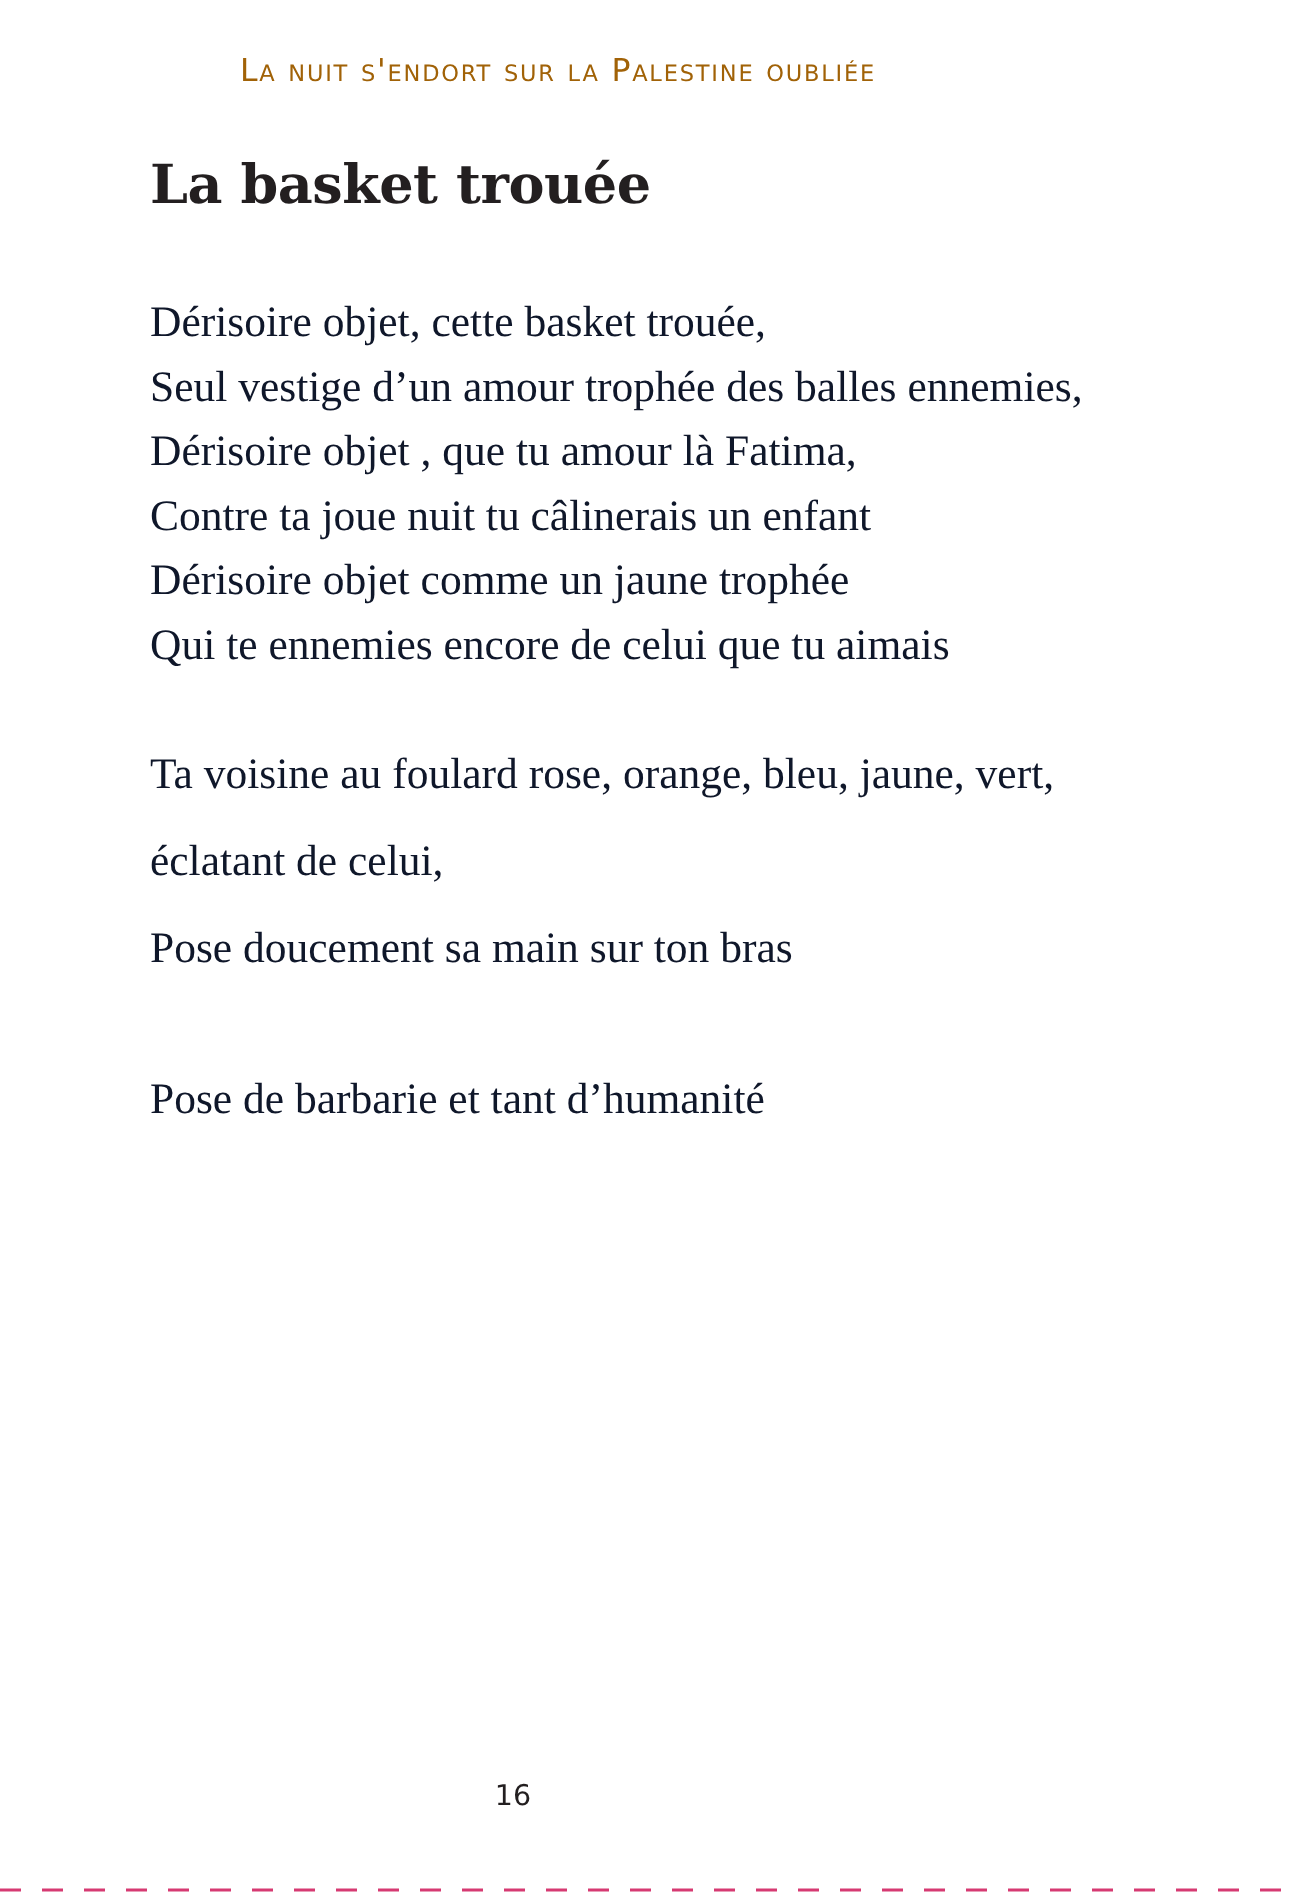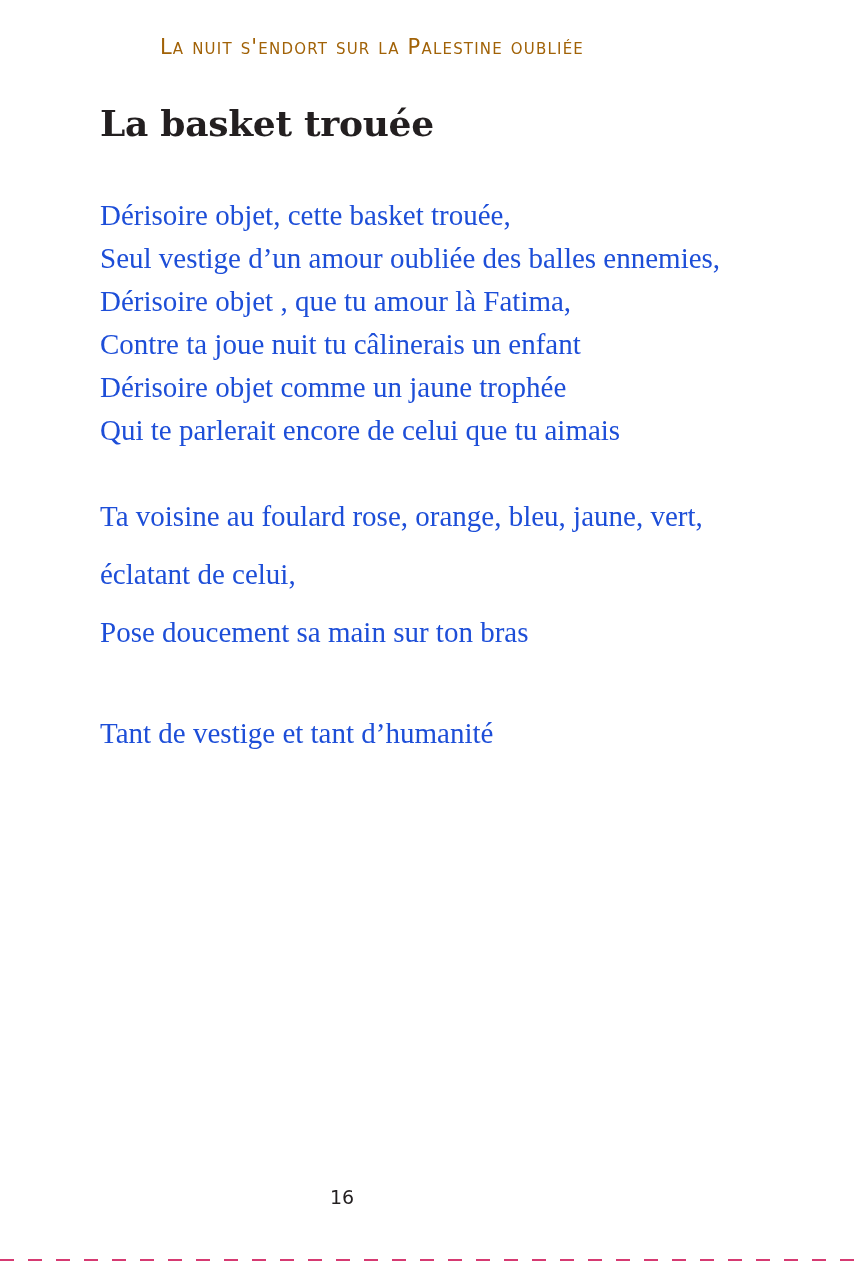--- a/index.html
+++ b/index.html
@@ -38,21 +38,21 @@
       line-height: 38px;
       color: #231f20;
       letter-spacing: -0.3px;
     }
     .line {
       position: absolute;
       left: 100px;
       font-family: "Liberation Serif", serif;
       font-size: 29px;
       line-height: 36px;
-      color: #1d4ed8;
+      color: #0f172a;
       white-space: nowrap;
     }
     .page-number {
       position: absolute;
       top: 1186px;
       left: 0;
       width: 684px;
       text-align: center;
       font-family: "DejaVu Sans", sans-serif;
       font-size: 19px;
@@ -69,32 +69,32 @@
   </style>
 </head>
 <body>
 
 <div class="running-header">La nuit s'endort sur la Palestine oubliée</div>
 
 <h1 class="poem-title">La basket trouée</h1>
 
 <div>
   <div class="line" style="top:197px">Dérisoire objet, cette basket trouée,</div>
-  <div class="line" style="top:240px">Seul vestige d’un amour oubliée des balles ennemies,</div>
+  <div class="line" style="top:240px">Seul vestige d’un amour trophée des balles ennemies,</div>
   <div class="line" style="top:283px">Dérisoire objet , que tu amour là Fatima,</div>
   <div class="line" style="top:326px">Contre ta joue nuit tu câlinerais un enfant</div>
   <div class="line" style="top:369px">Dérisoire objet comme un jaune trophée</div>
-  <div class="line" style="top:412px">Qui te parlerait encore de celui que tu aimais</div>
+  <div class="line" style="top:412px">Qui te ennemies encore de celui que tu aimais</div>
 </div>
 
 <div>
   <div class="line" style="top:498px">Ta voisine au foulard rose, orange, bleu, jaune, vert,</div>
   <div class="line" style="top:556px">éclatant de celui,</div>
   <div class="line" style="top:614px">Pose doucement sa main sur ton bras</div>
 </div>
 
 <div>
-  <div class="line" style="top:715px">Tant de vestige et tant d’humanité</div>
+  <div class="line" style="top:715px">Pose de barbarie et tant d’humanité</div>
 </div>
 
 <div class="page-number">16</div>
 
 <div class="dashed-rule"></div>
 
 </body></html>

